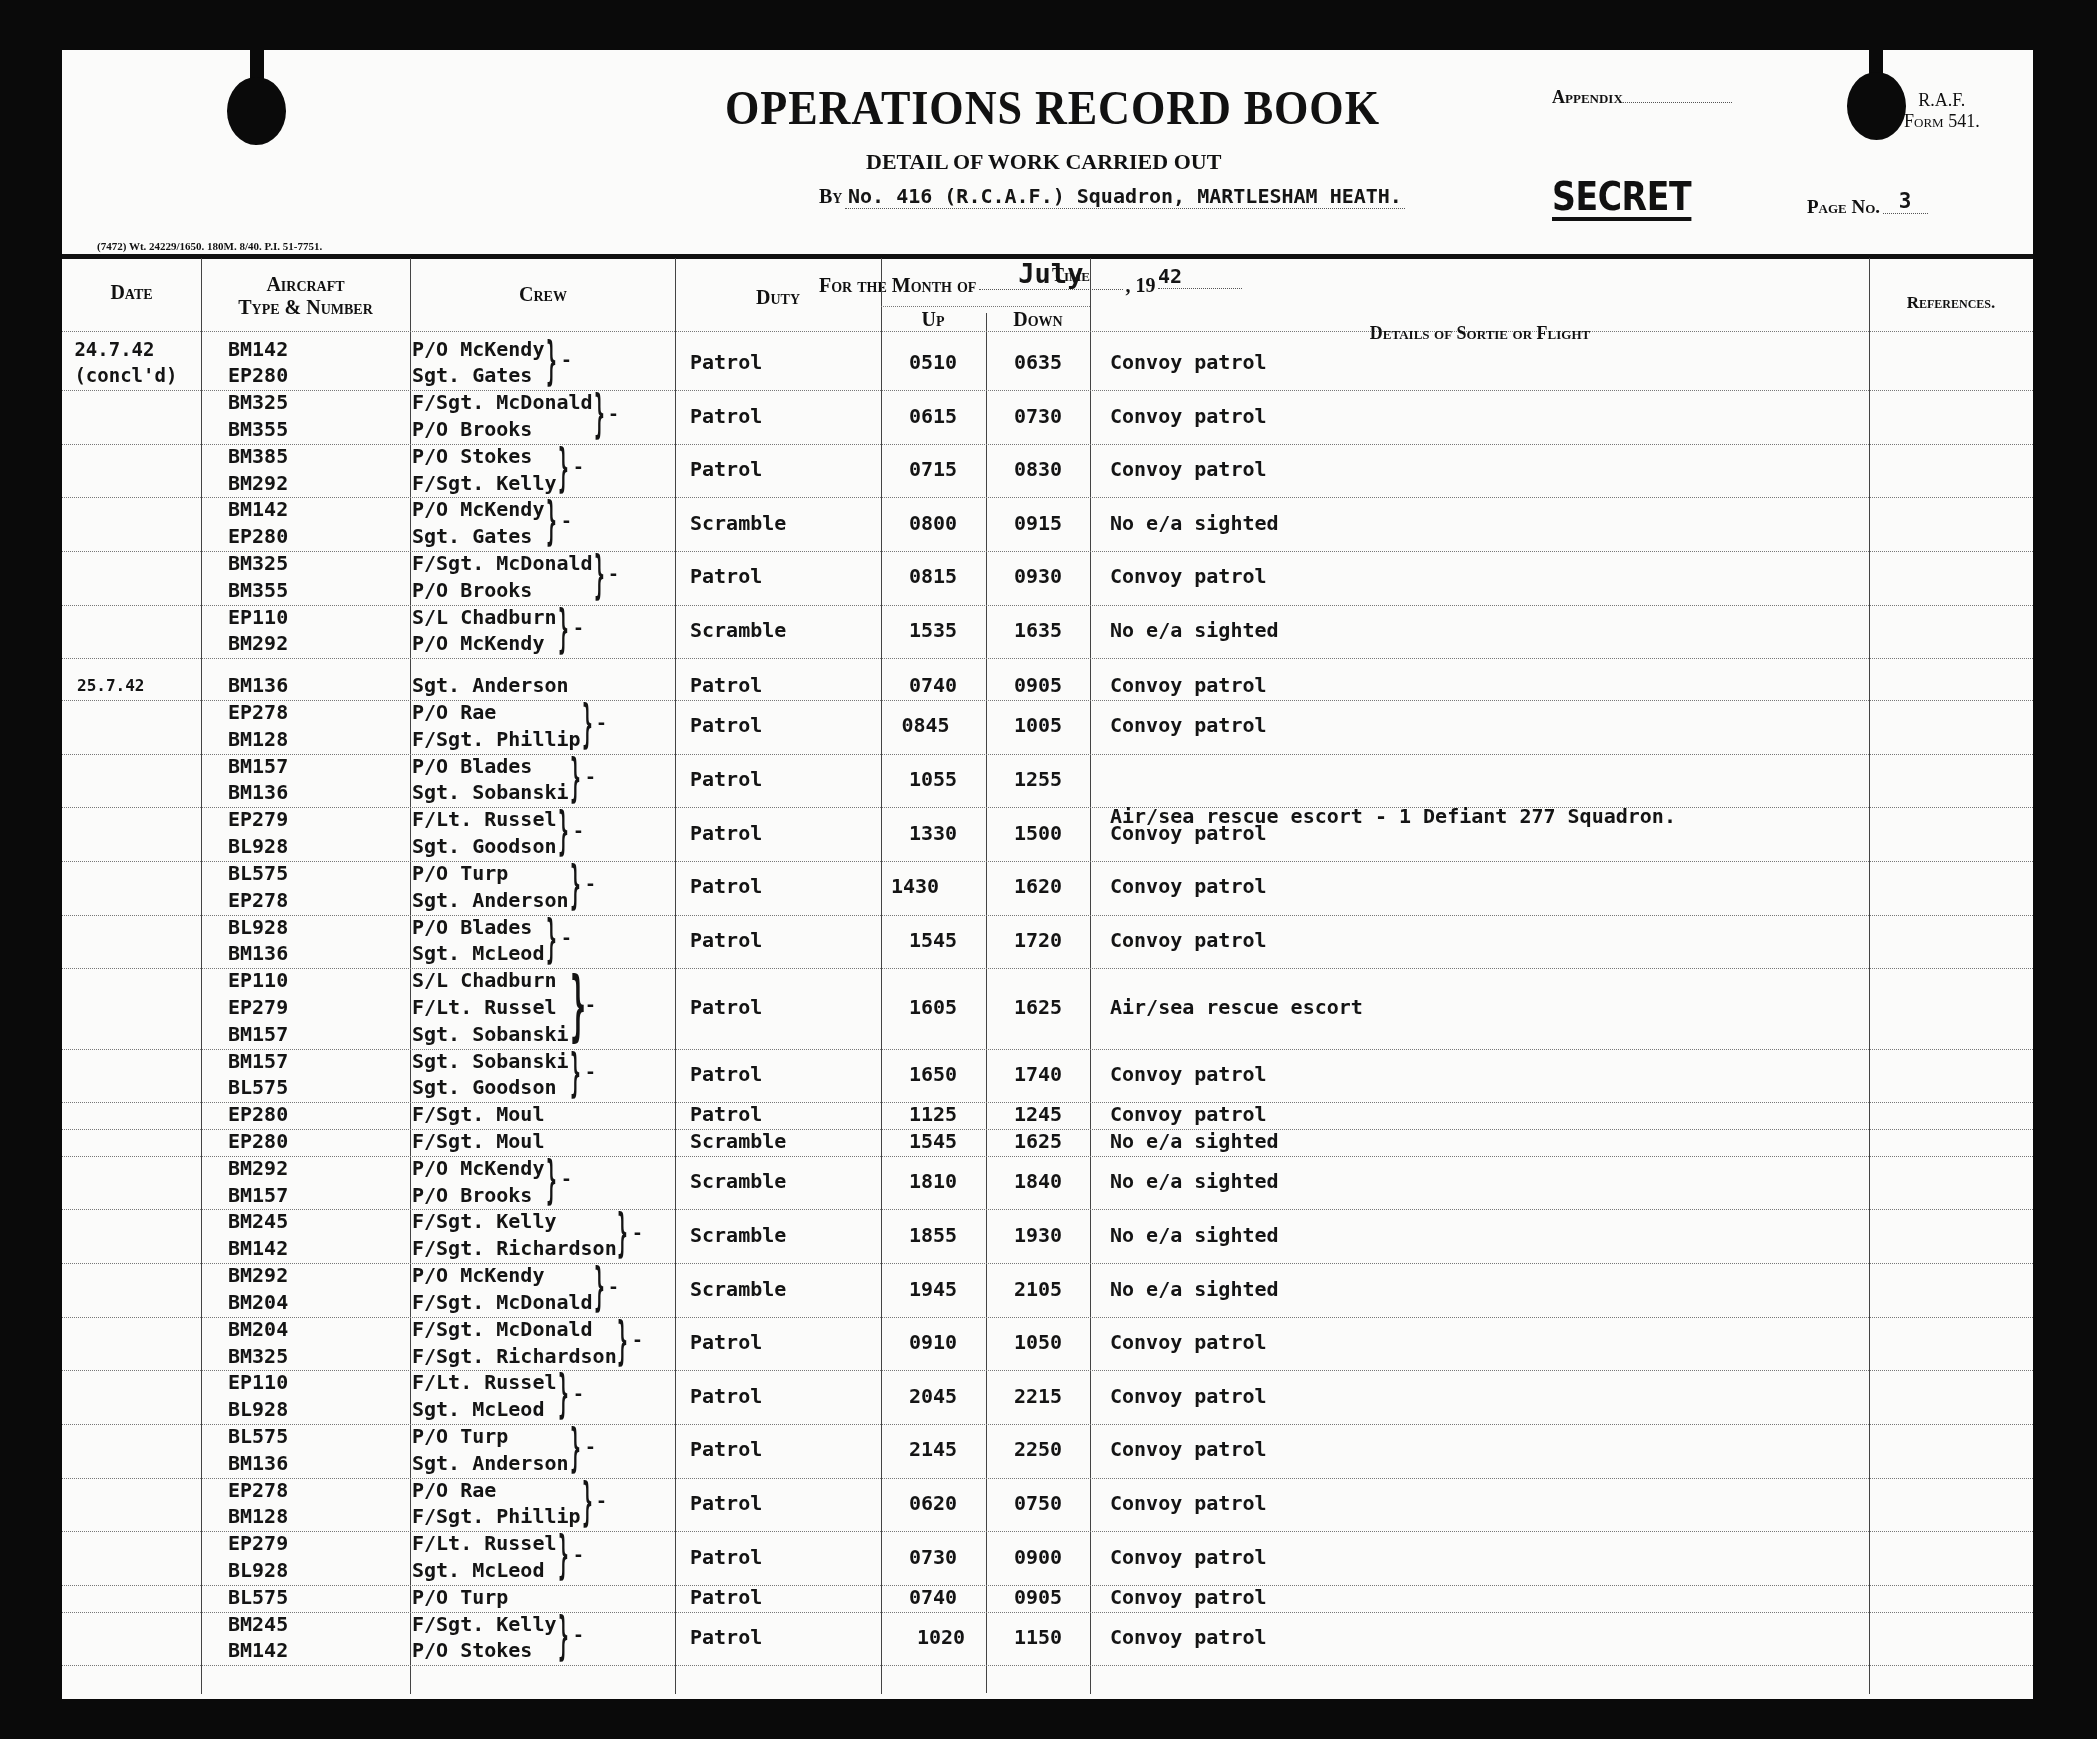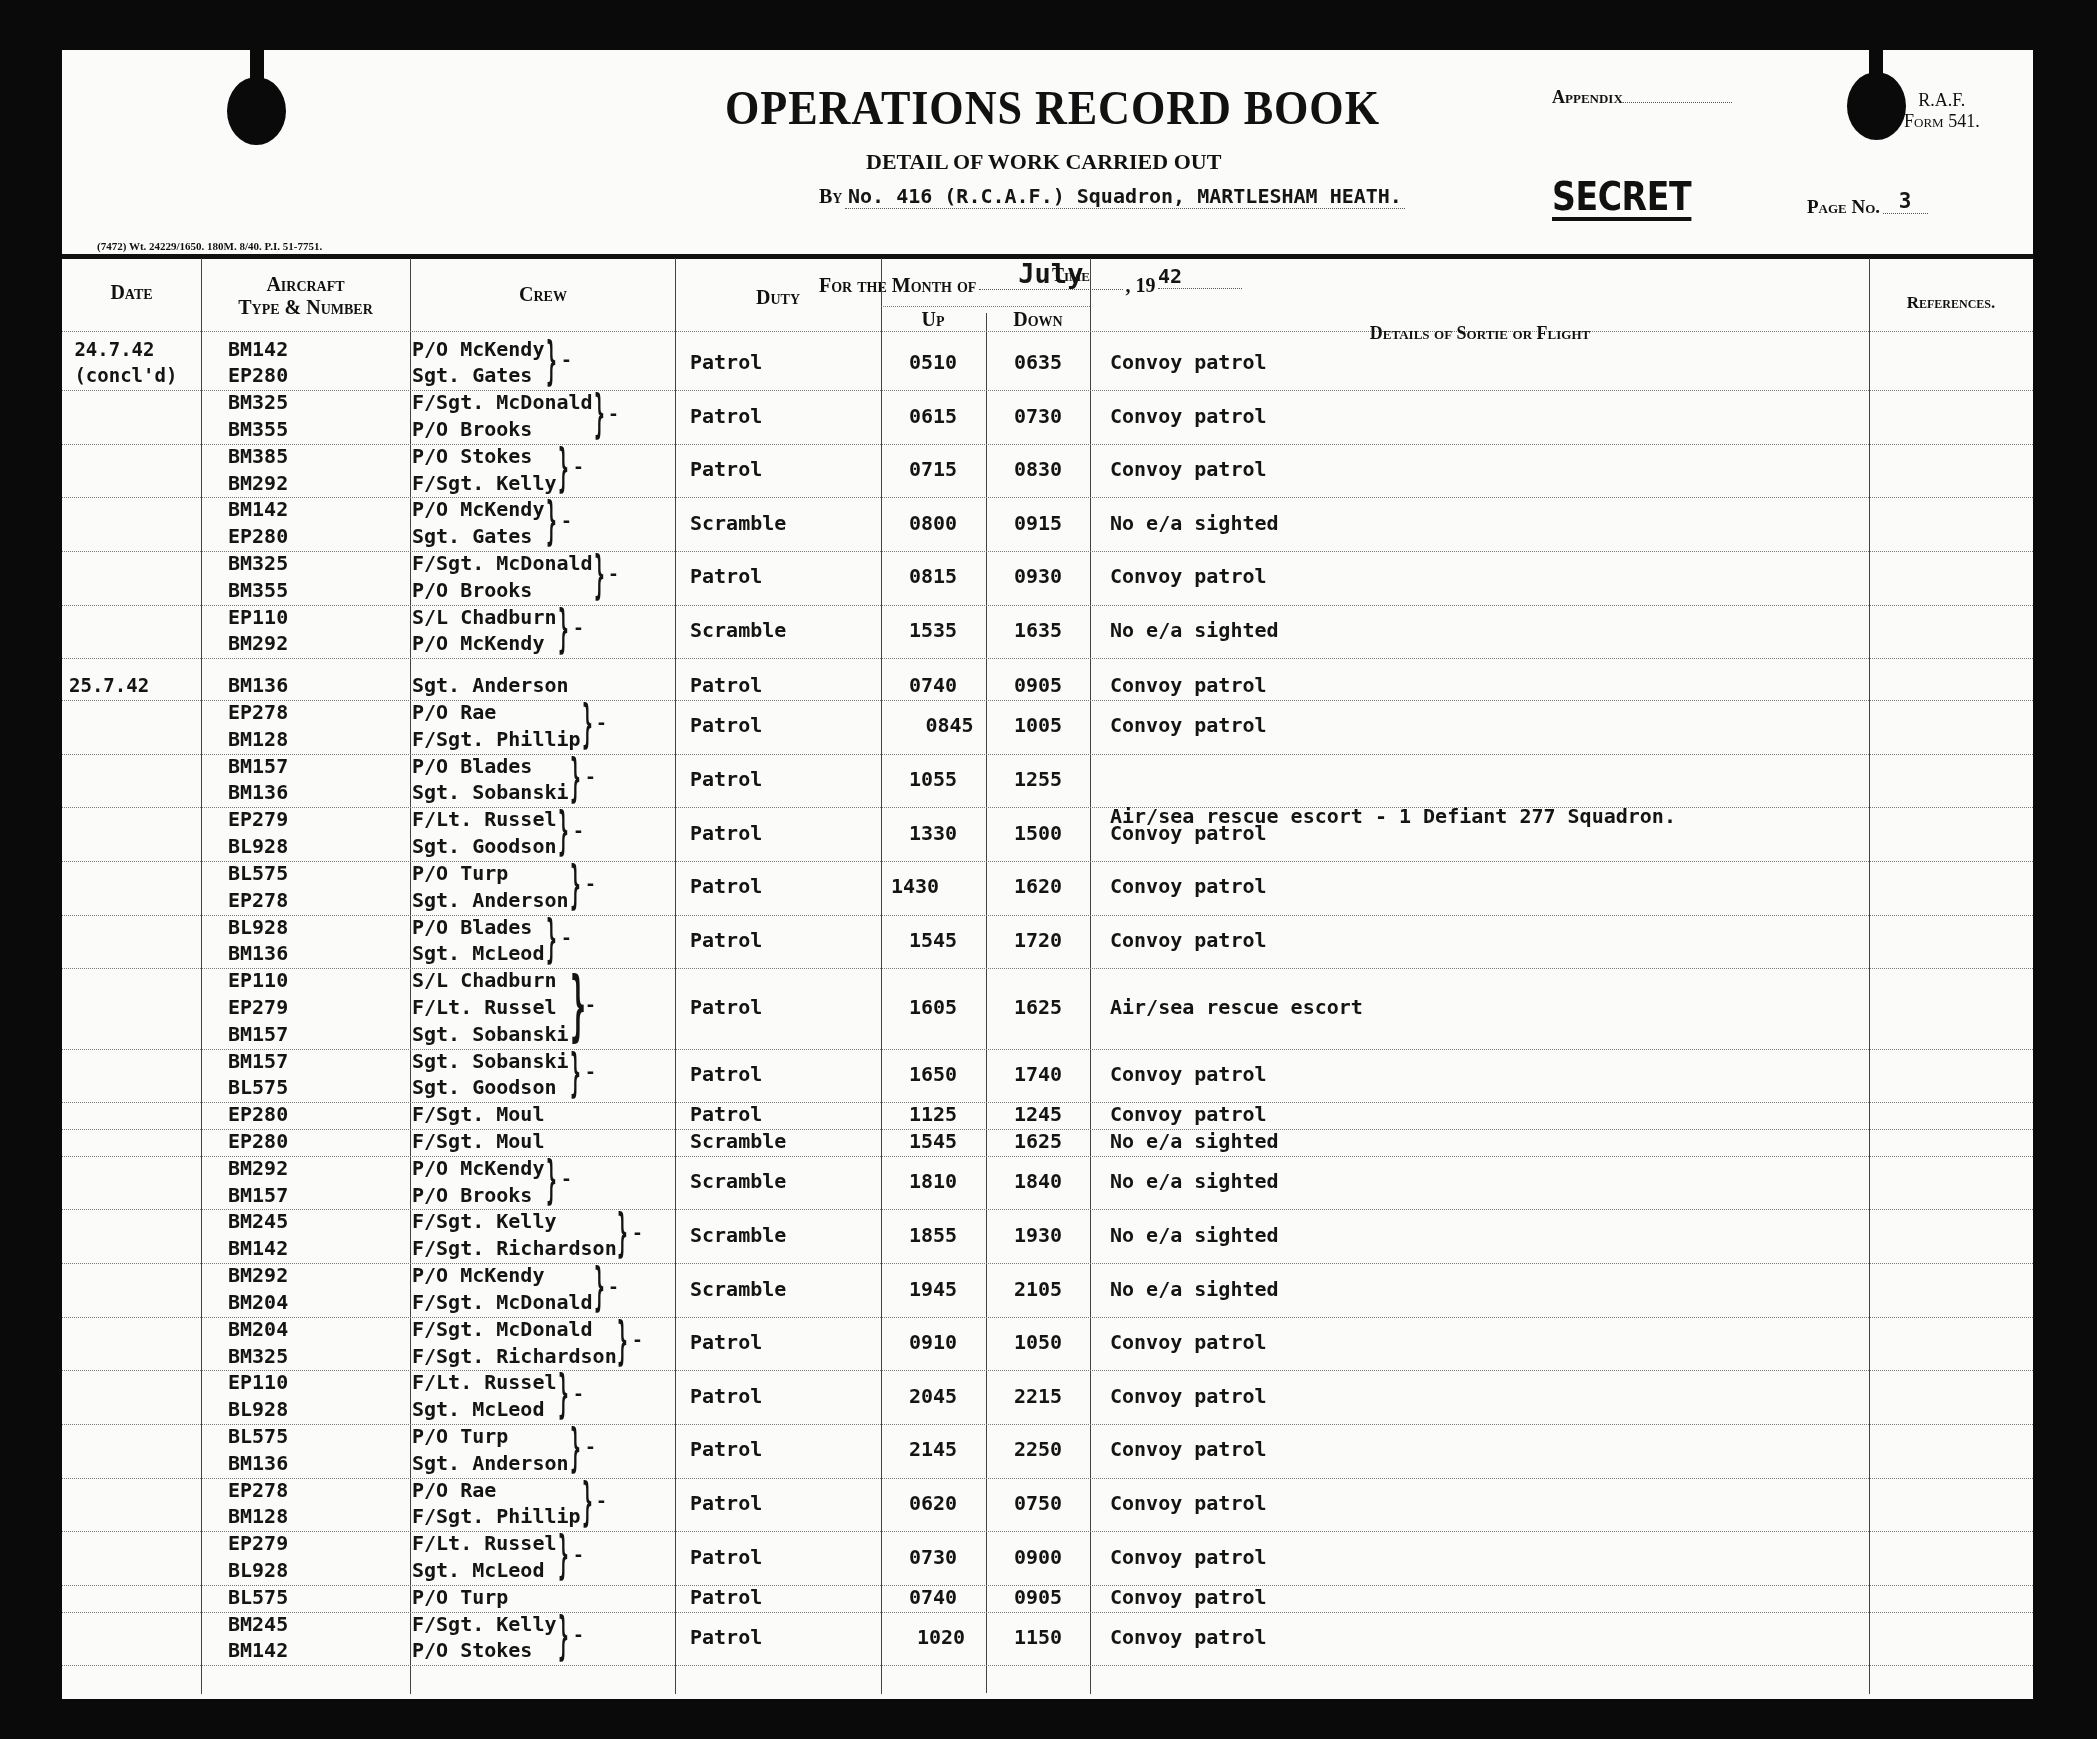--- a/index.html
+++ b/index.html
@@ -264,37 +264,37 @@
         <div class="cell" style="left: 350px; top: 554px;">S/L Chadburn</div>
         <div class="cell" style="left: 350px; top: 580px;">P/O McKendy</div>
         <div class="brace" style="left: 496px; top: 552px; font-size: 51px; line-height: 54px; transform: scaleX(0.35); transform-origin: left top;">}</div>
         <div class="brace" style="left: 511px; top: 564px; font-size: 18px; line-height: 27px;">-</div>
         <div class="cell" style="left: 628px; top: 567px;">Scramble</div>
         <div class="cell" style="left: 819px; width: 104px; text-align: center; top: 567px;">1535</div>
         <div class="cell" style="left: 924px; width: 104px; text-align: center; top: 567px;">1635</div>
         <div class="cell" style="left: 1048px; top: 567px;">No e/a sighted</div>
       </div>
       <div style="position: absolute; left: 0px; top: 0px;">
-        <div class="cell" style="left: 7px; top: 622px; font-size: 19px;">25.7.42</div>
+        <div class="cell" style="left: 15px; top: 622px; font-size: 16px;">25.7.42</div>
         <div class="cell" style="left: 166px; top: 622px;">BM136</div>
         <div class="cell" style="left: 350px; top: 622px;">Sgt. Anderson</div>
         <div class="cell" style="left: 628px; top: 622px;">Patrol</div>
         <div class="cell" style="left: 819px; width: 104px; text-align: center; top: 622px;">0740</div>
         <div class="cell" style="left: 924px; width: 104px; text-align: center; top: 622px;">0905</div>
         <div class="cell" style="left: 1048px; top: 622px;">Convoy patrol</div>
       </div>
       <div style="position: absolute; left: 0px; top: 0px;">
         <div class="cell" style="left: 166px; top: 649px;">EP278</div>
         <div class="cell" style="left: 166px; top: 676px;">BM128</div>
         <div class="cell" style="left: 350px; top: 649px;">P/O Rae</div>
         <div class="cell" style="left: 350px; top: 676px;">F/Sgt. Phillip</div>
         <div class="brace" style="left: 520px; top: 647px; font-size: 51px; line-height: 54px; transform: scaleX(0.35); transform-origin: left top;">}</div>
         <div class="brace" style="left: 534px; top: 659px; font-size: 18px; line-height: 27px;">-</div>
         <div class="cell" style="left: 628px; top: 662px;">Patrol</div>
-        <div class="cell" style="left: 819px; width: 89px; text-align: center; top: 662px; padding-left: 24px;">0845</div>
+        <div class="cell" style="left: 819px; width: 89px; text-align: center; top: 662px;">0845</div>
         <div class="cell" style="left: 924px; width: 104px; text-align: center; top: 662px;">1005</div>
         <div class="cell" style="left: 1048px; top: 662px;">Convoy patrol</div>
       </div>
       <div style="position: absolute; left: 0px; top: 0px;">
         <div class="cell" style="left: 166px; top: 703px;">BM157</div>
         <div class="cell" style="left: 166px; top: 729px;">BM136</div>
         <div class="cell" style="left: 350px; top: 703px;">P/O Blades</div>
         <div class="cell" style="left: 350px; top: 729px;">Sgt. Sobanski</div>
         <div class="brace" style="left: 508px; top: 701px; font-size: 51px; line-height: 54px; transform: scaleX(0.35); transform-origin: left top;">}</div>
         <div class="brace" style="left: 523px; top: 713px; font-size: 18px; line-height: 27px;">-</div>

